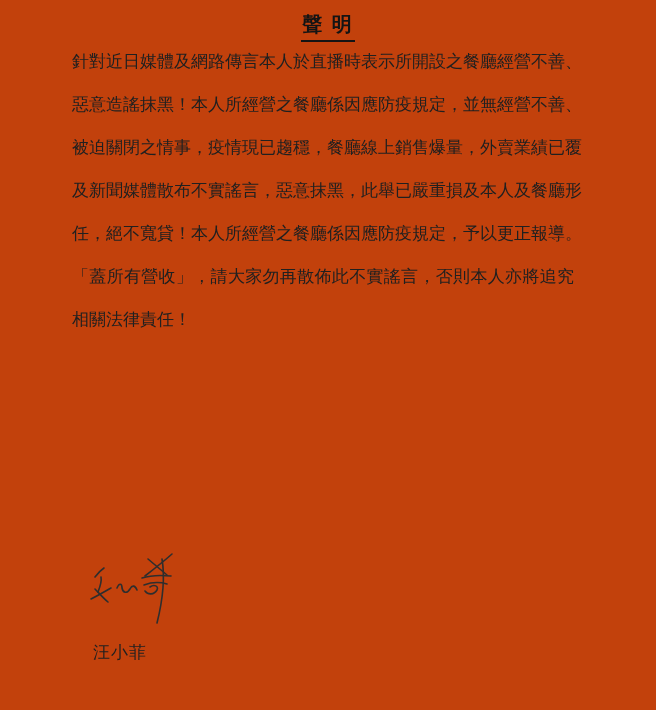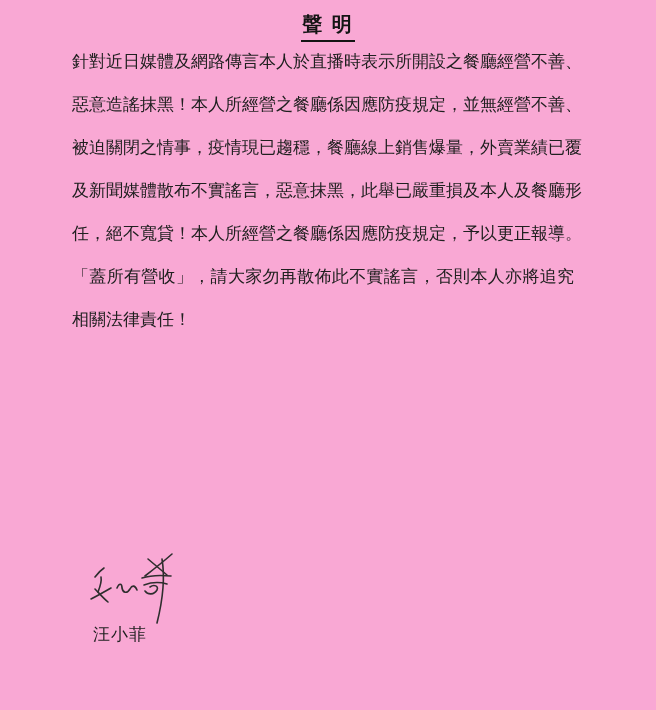--- a/index.html
+++ b/index.html
@@ -11,21 +11,21 @@
     width: 656px;
     height: 710px;
     position: relative;
     font-family: "Liberation Sans", sans-serif;
     color: #1f1f1f;
     overflow: hidden;
   }
   .doc {
     position: absolute;
     inset: 0;
-    background: #f9a8d4;
+    background: #c2410c;
   }
   .title-wrap {
     position: absolute;
     top: 11px;
     left: 0;
     width: 100%;
     text-align: center;
   }
   .title {
     display: inline-block;
@@ -64,21 +64,21 @@
     height: 80px;
   }
   .signature svg {
     display: block;
     width: 100%;
     height: 100%;
   }
   .signer-name {
     position: absolute;
     left: 93px;
-    top: 623px;
+    top: 641px;
     font-size: 17px;
     color: #202020;
     letter-spacing: 1px;
   }
   .doc-date {
     position: absolute;
     left: 93px;
     top: 681px;
     font-size: 19px;
     color: #202020;

